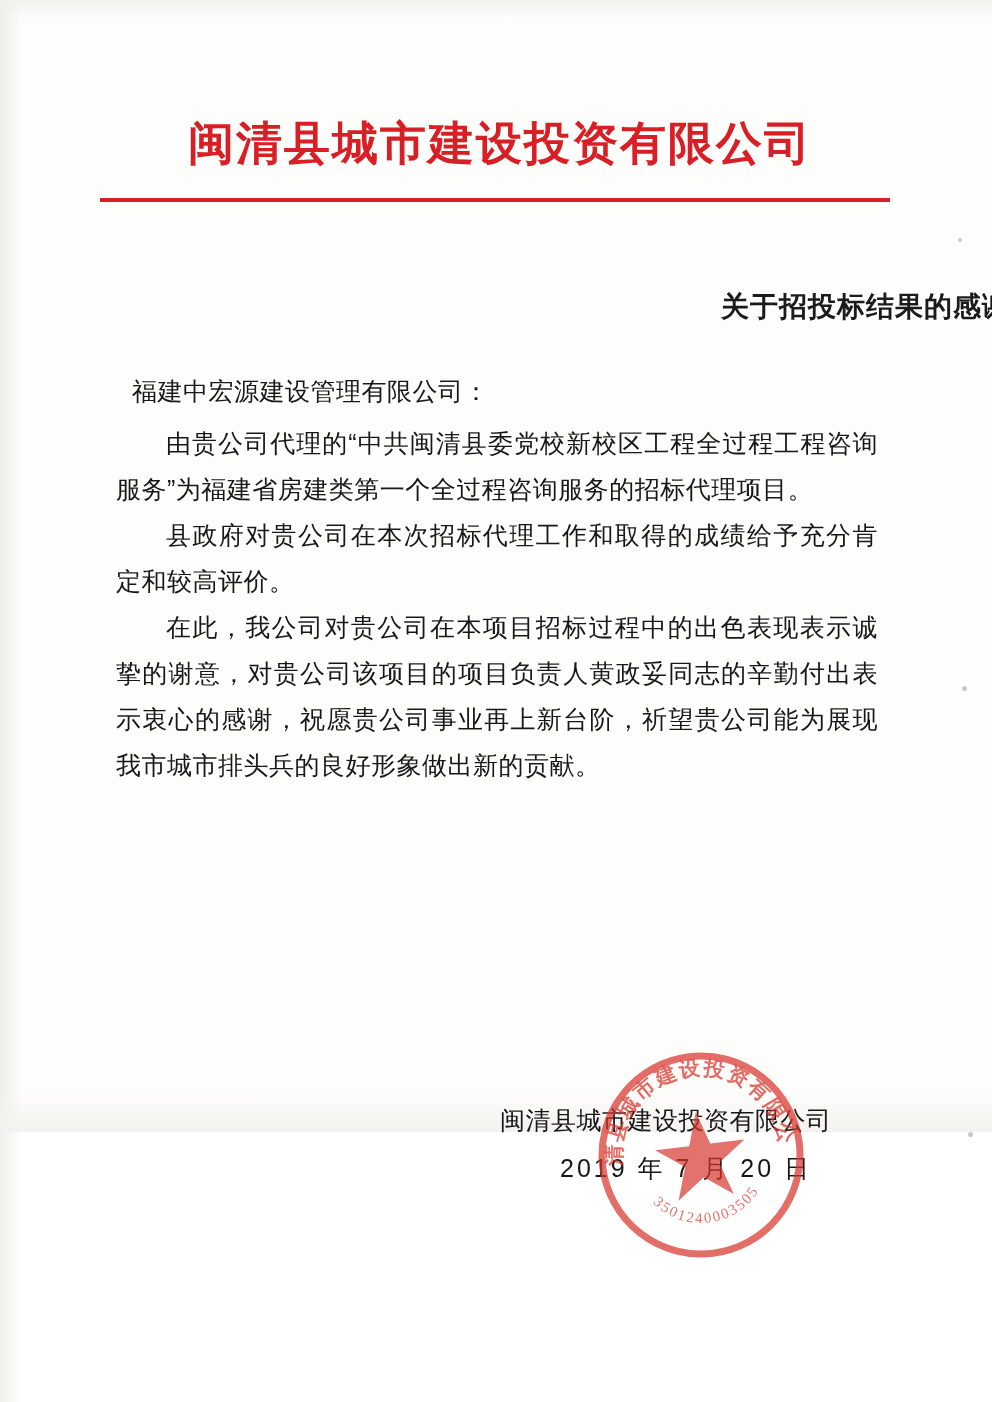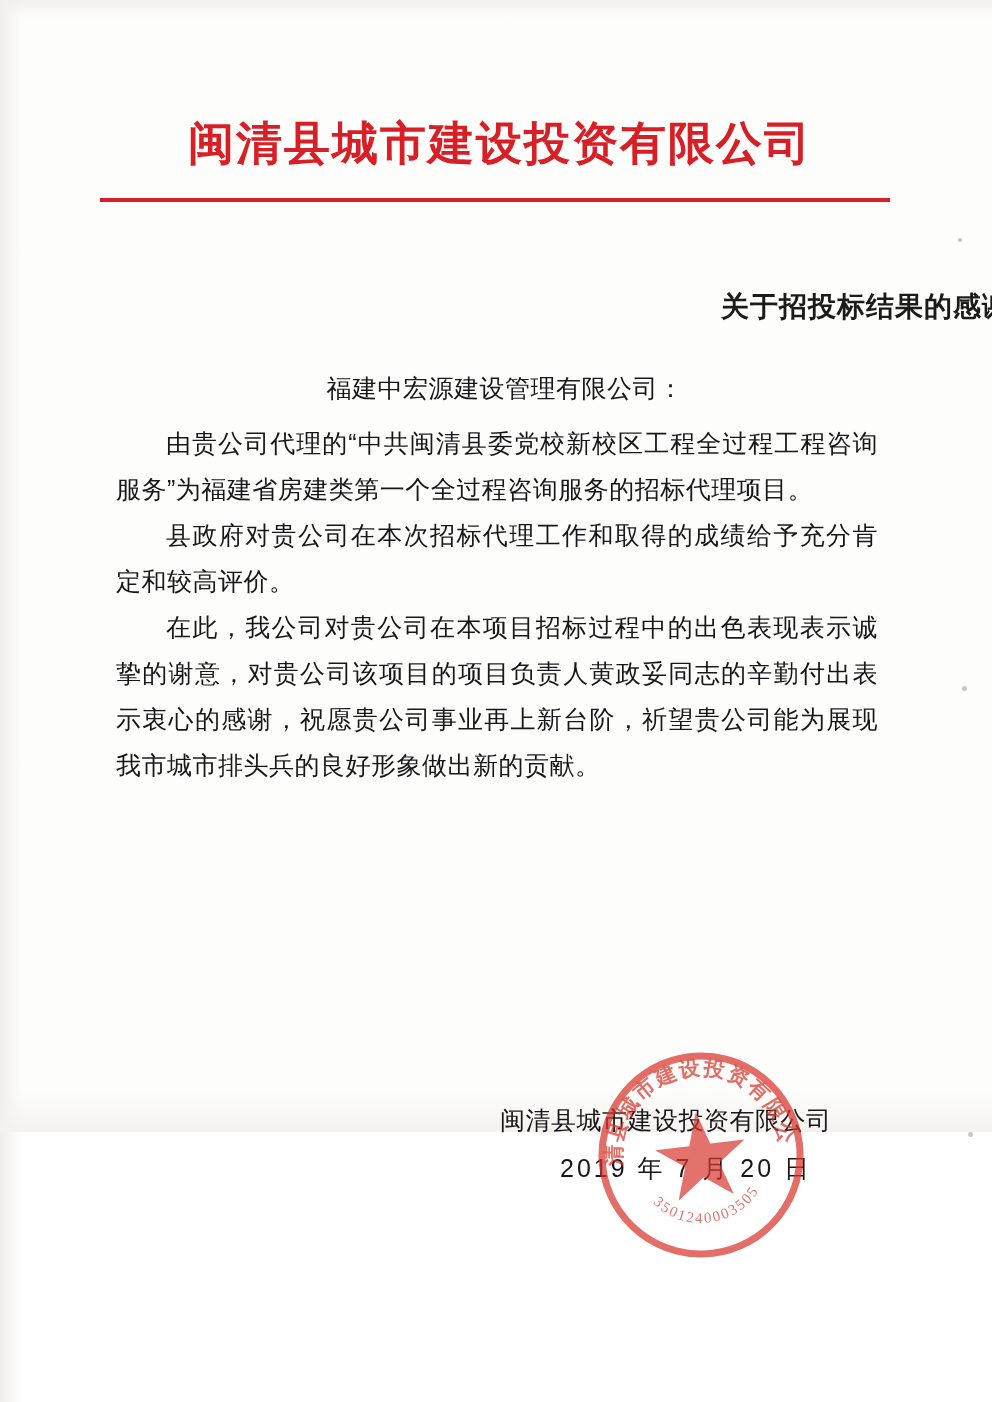--- a/index.html
+++ b/index.html
@@ -95,22 +95,21 @@
     top: 368px;
     width: 762px;
     color: #17171a;
     font-size: 25px;
     line-height: 46px;
     letter-spacing: 0.5px;
     font-family: "Liberation Sans", "DejaVu Sans", sans-serif;
   }
   .salutation {
     margin: 0 0 6px 16px;
-    text-align: center;
-    font-family: Liberation Mono, monospace;
+    text-align: left;
   }
   .para {
     margin: 0;
     text-indent: 2em;
     text-align: justify;
     text-justify: inter-character;
   }
 
   
   .signature {

